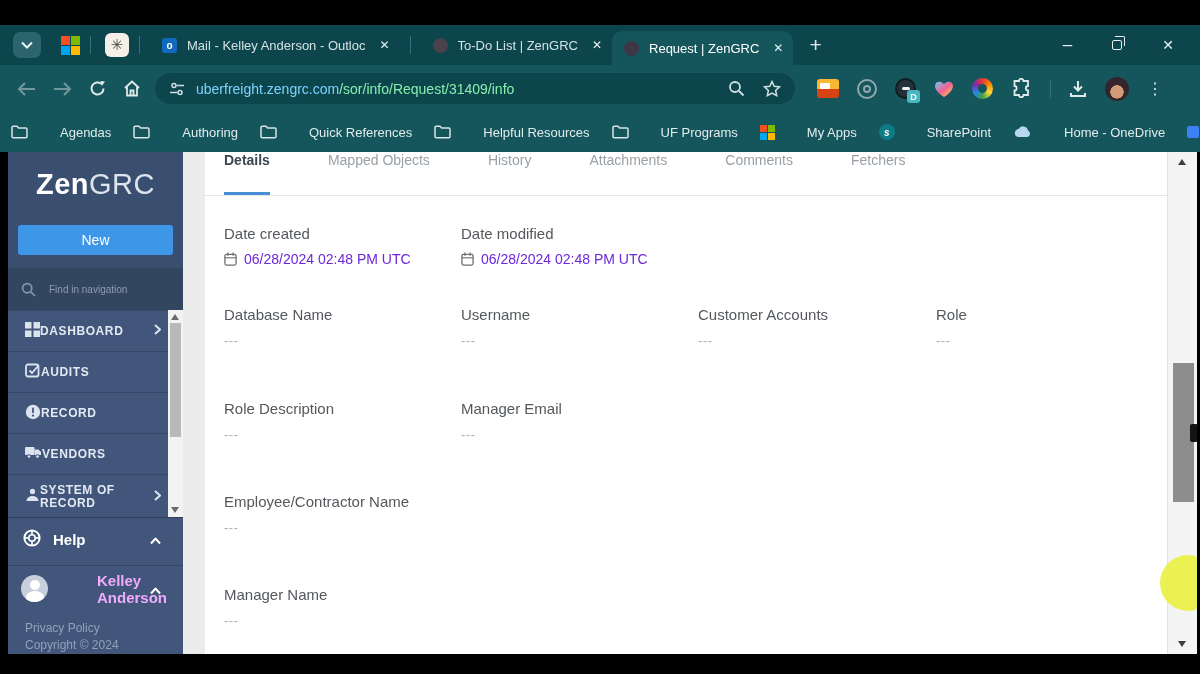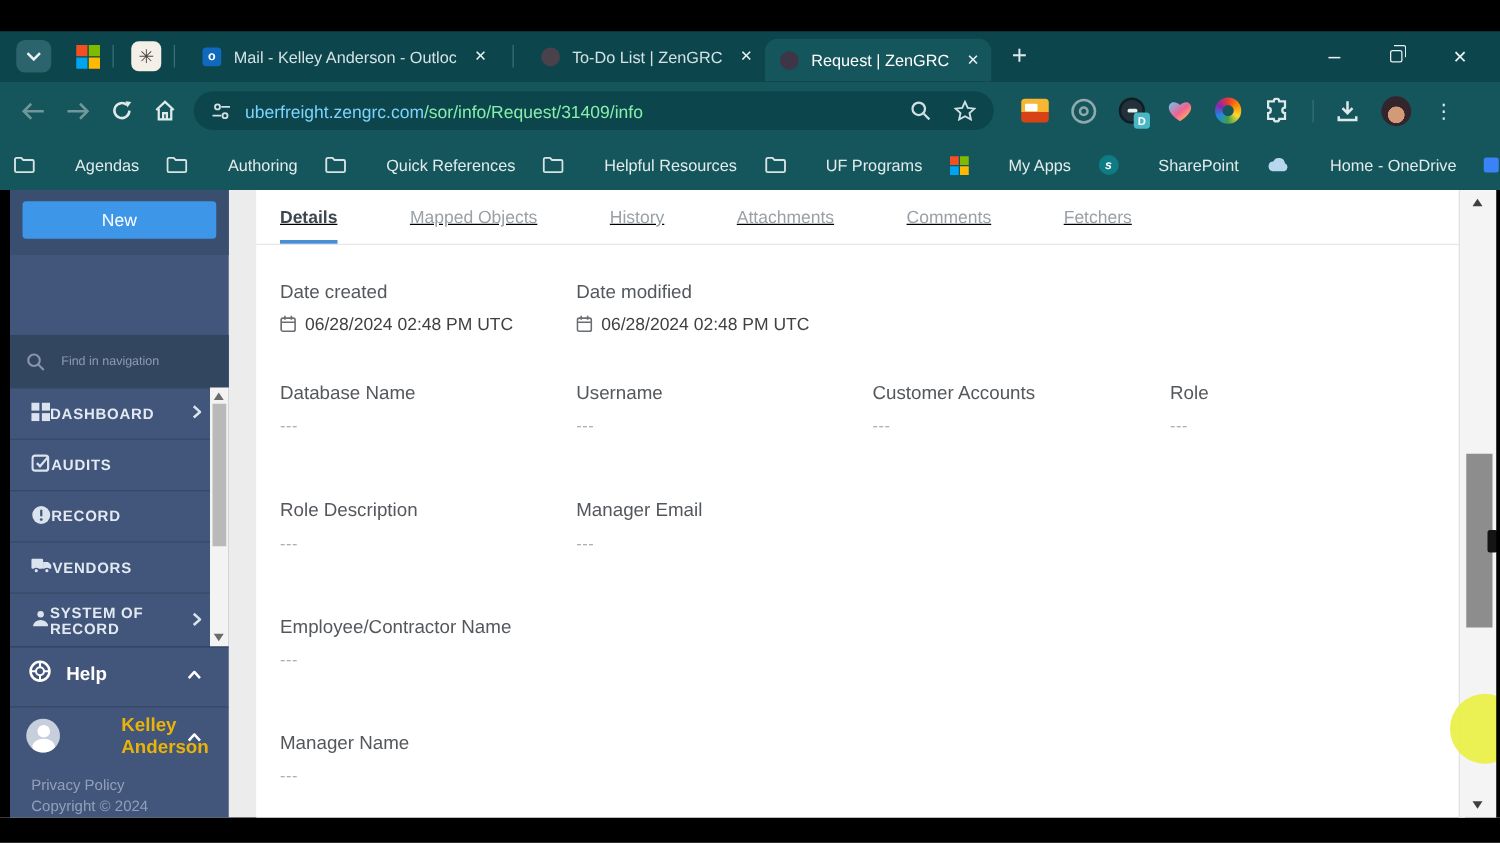--- a/index.html
+++ b/index.html
@@ -71,42 +71,42 @@
   .sb-find{position:absolute;top:116px;left:0;width:175px;height:42px;background:#33465f;display:flex;align-items:center;padding-left:13px;}
   .sb-find input{background:transparent;border:none;outline:none;color:#97a4bb;font-size:10px;margin-left:11px;width:120px;}
   .sb-find input::placeholder{color:#8e9bb3;}
   .sb-nav{position:absolute;top:158px;left:0;width:175px;}
   .sb-item{height:41px;display:flex;align-items:center;border-top:1px solid rgba(0,0,0,.15);padding-left:17px;font-size:12px;font-weight:bold;letter-spacing:.6px;color:#e3e9f2;position:relative;}
   .sb-item .lbl{width:94px;line-height:13px;}
   .sb-item.sor{height:45px;}
   .sb-chev{position:absolute;right:22px;top:50%;transform:translateY(-50%);}
   .sb-help{position:absolute;top:365px;left:0;width:175px;height:43px;display:flex;align-items:center;padding-left:15px;border-top:1px solid rgba(0,0,0,.25);font-size:15px;font-weight:bold;color:#fff;}
   .sb-help .lbl{margin-left:12px;}
-  .sb-user{position:absolute;top:413px;left:0;width:175px;height:46px;display:flex;align-items:center;padding-left:13px;border-top:1px solid rgba(0,0,0,.18);font-size:15px;font-weight:bold;color:#eab308;gap:39px;}
+  .sb-user{position:absolute;top:413px;left:0;width:175px;height:46px;display:flex;align-items:center;padding-left:13px;border-top:1px solid rgba(0,0,0,.18);font-size:15px;font-weight:bold;color:#f0abfc;gap:39px;}
   .sb-avatar{width:27px;height:27px;border-radius:50%;background:#c7cfdc;position:relative;overflow:hidden;flex:0 0 auto;}
   .sb-avatar i{position:absolute;top:5px;left:8.5px;width:10px;height:10px;border-radius:50%;background:#fff;}
   .sb-avatar u{position:absolute;top:16px;left:4.5px;width:18px;height:12px;border-radius:50% 50% 0 0;background:#fff;}
   .sb-user .lbl{margin-left:10px;}
   .sb-links{position:absolute;top:468px;left:17px;font-size:12px;color:#93a0ba;line-height:17px;}
   
   .sbscroll{position:absolute;left:160px;top:158px;width:15px;height:207px;background:#f3f3f3;z-index:3;}
   .sbthumb{position:absolute;left:2px;top:13px;width:11px;height:114px;background:#b9b9b9;}
   .tri-up{width:0;height:0;border-left:4.5px solid transparent;border-right:4.5px solid transparent;border-bottom:6px solid #6b6b6b;position:absolute;left:3px;top:4px;}
   .tri-dn{width:0;height:0;border-left:4.5px solid transparent;border-right:4.5px solid transparent;border-top:6px solid #6b6b6b;position:absolute;left:3px;bottom:4px;}
 
   
   #panel{position:absolute;left:205px;top:0;width:967px;height:502px;background:#fff;}
-  .ctabs{position:absolute;top:0;left:0;width:967px;height:44px;border-bottom:1px solid #e4e6e8;display:flex;align-items:flex-end;padding-left:19px;text-decoration:underline;}
+  .ctabs{position:absolute;top:0;left:0;width:967px;height:44px;border-bottom:1px solid #e4e6e8;display:flex;padding-left:19px;}
   .ctab{font-size:14px;color:#99a1a7;padding-bottom:14px;margin-right:58px;}
   .ctab.active{color:#3d464e;font-weight:bold;border-bottom:3px solid #4a8fd6;padding-bottom:11px;}
   .frow{position:absolute;left:0;width:967px;}
   .fld{position:absolute;top:0;}
   .fld .flbl{font-size:15px;color:#54585c;}
   .fld .fval{margin-top:10px;font-size:13px;color:#a9aeb1;letter-spacing:.5px;}
-  .fld .fdate{margin-top:9px;font-size:14px;color:#404040;display:flex;align-items:center;gap:7px;justify-content:flex-end;}
+  .fld .fdate{margin-top:9px;font-size:14px;color:#6d28d9;display:flex;align-items:center;gap:7px;justify-content:flex-end;}
   .c1{left:19px;}.c2{left:256px;}.c3{left:493px;}.c4{left:731px;}
 
   
   #vscroll{position:absolute;left:1167px;top:0;width:30px;height:502px;background:#f4f4f4;border-left:1px solid #e2e2e2;z-index:4;}
   #vthumb{position:absolute;left:5px;top:211px;width:21px;height:139px;background:#8d8d8d;}
   #vscroll .tri-up{left:10px;top:7px;border-bottom-color:#3f3f3f;}
   #vscroll .tri-dn{left:10px;bottom:7px;border-top-color:#3f3f3f;}
 
   #highlight{position:absolute;left:1160px;top:403px;width:56px;height:56px;border-radius:50%;background:#e9ef44;opacity:.92;z-index:6;}
   #hlnotch{position:absolute;left:1190px;top:272px;width:8px;height:18px;background:#141414;border-radius:2px;z-index:6;}
@@ -291,20 +291,24 @@
     <span class="bm">
       <span class="ufsq bicon"></span>
       <span>Home - Uber Freigh...</span>
     </span>
     <span class="bmmore">»</span>
   </div>
 
   <div id="page">
 
     <div id="sidebar">
+      <div class="sb-logo">
+        <span class="b">Zen</span>
+          <span class="l">GRC</span>
+      </div>
       <div class="sb-newwrap">
         <button class="sb-new">New</button>
       </div>
       <div class="sb-find">
         <svg width="15" height="15" viewBox="0 0 15 15">
             <circle cx="6.2" cy="6.2" r="4.6" fill="none" stroke="#8795ad" stroke-width="1.7"></circle>
             <line x1="9.8" y1="9.8" x2="14" y2="14" stroke="#8795ad" stroke-width="1.7"></line>
           </svg>
         <input type="text" placeholder="Find in navigation" style="">
       </div>

